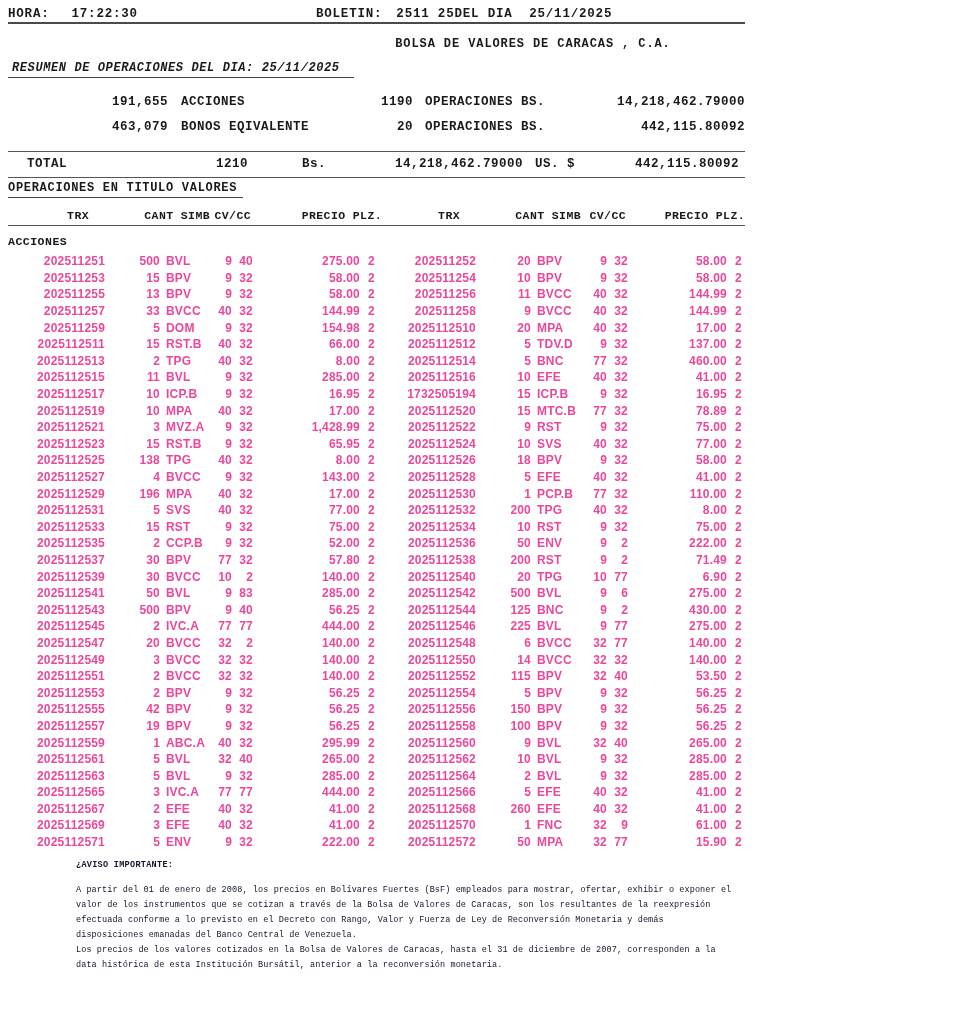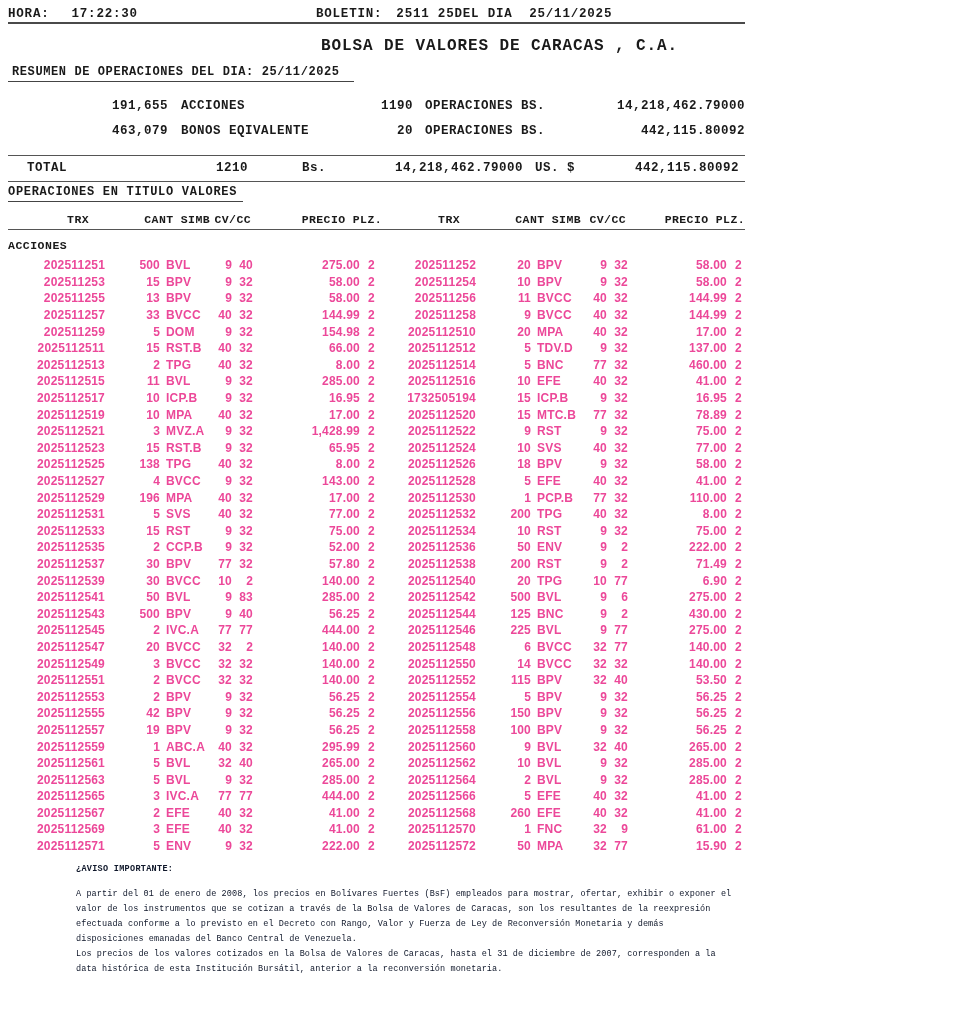--- a/index.html
+++ b/index.html
@@ -17,27 +17,27 @@
   .mono-b { font-family:"Liberation Mono","DejaVu Sans Mono",monospace; font-weight:bold; font-size:12.5px; letter-spacing:0.8px; white-space:pre; }
   .hora-label {}
   .hora-value { margin-left:22px; }
   .boletin-label { margin-left:178px; }
   .boletin-value { margin-left:14px; }
 
   .rule { border:none; border-top:2px solid #4a4a4a; width:737px; }
   .rule-thin { border:none; border-top:1.5px solid #555; width:737px; }
 
   
-  .title { margin-top:13px; margin-left:313px; font-size:16px; letter-spacing:0.9px; font-weight:bold; white-space:pre; }
+  .title { margin-top:13px; margin-left:313px; font-size:12px; letter-spacing:0.9px; font-weight:bold; white-space:pre;text-align:center; }
 
   
   .resumen-heading {
     display:inline-block; margin-top:10px; padding:0 14px 2px 4px;
     border-bottom:1.5px solid #444;
-    font-weight:bold; font-size:12px; letter-spacing:0.6px; white-space:pre;
+    font-weight:bold; font-size:12px; letter-spacing:0.6px; white-space:pre;font-style:italic;
   }
   .sum-grid { display:grid; grid-template-columns:160px 200px 45px 130px 202px; font-weight:bold; font-size:12.5px; letter-spacing:0.5px; }
   .sum-row1 { margin-top:17px; }
   .sum-row2 { margin-top:11px; }
   .sg-qty   { text-align:right; }
   .sg-tipo  { padding-left:13px; }
   .sg-ops   { text-align:right; }
   .sg-label { padding-left:12px; white-space:pre; }
   .sg-monto { text-align:right; }
 

